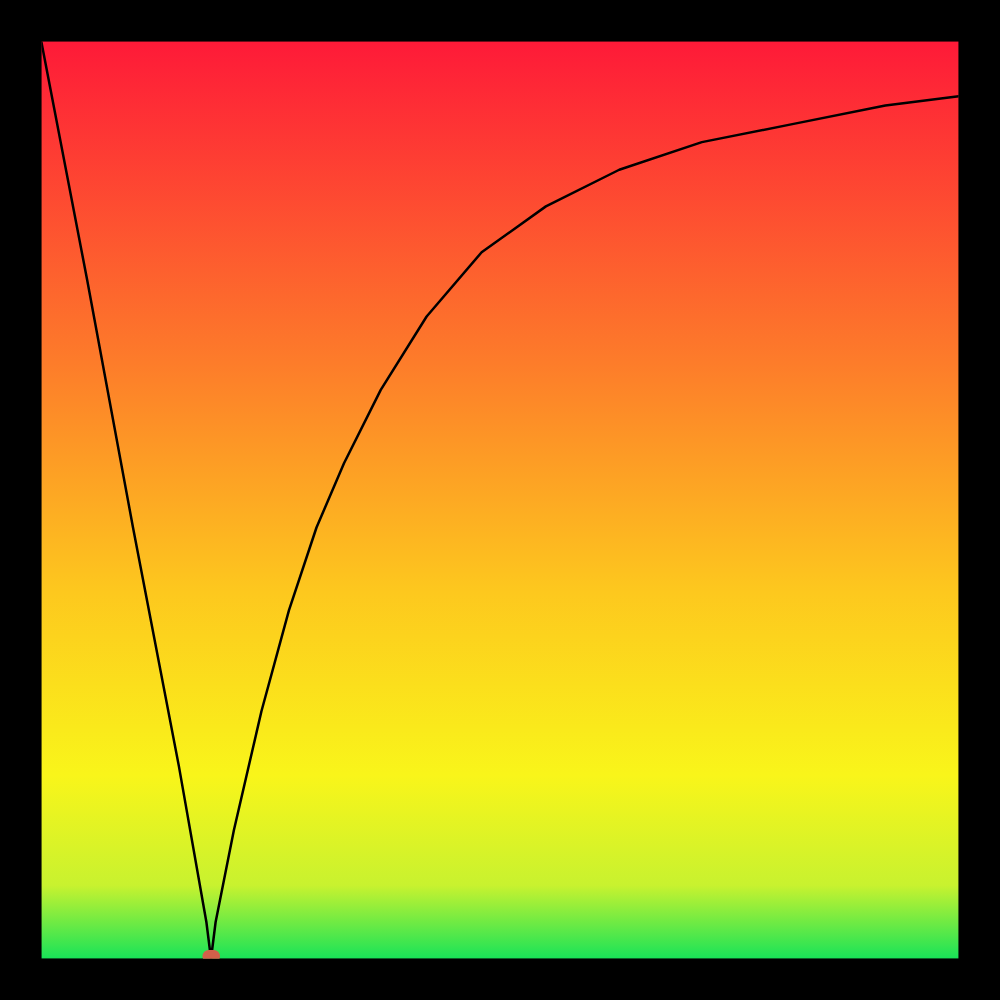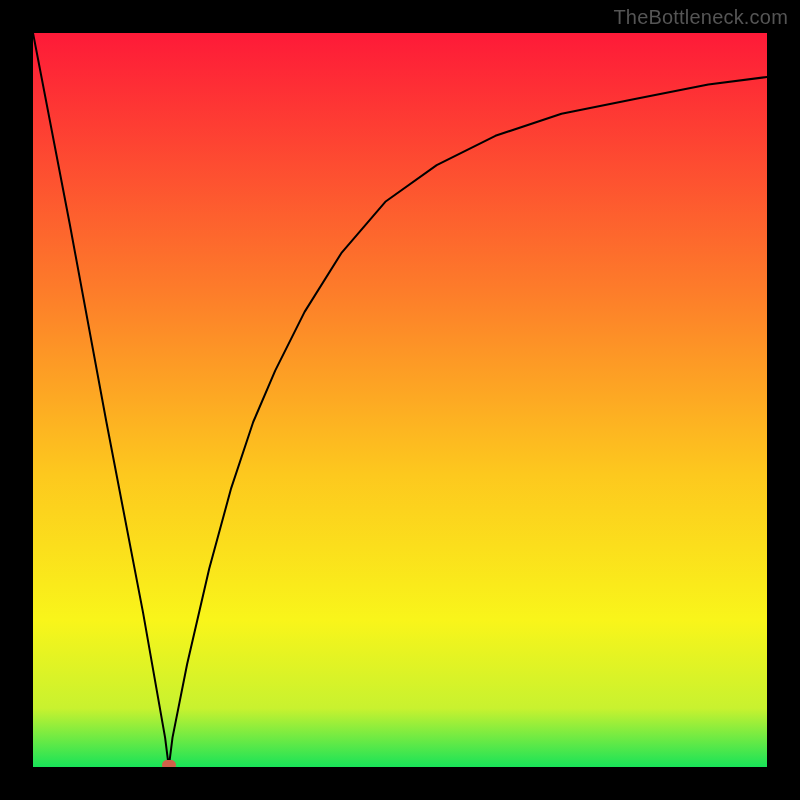--- a/index.html
+++ b/index.html
@@ -62,15 +62,14 @@
           <stop id="g-m4" offset="92%" stop-color="#c8f22f"></stop>
           <stop id="g-bot" offset="100%" stop-color="#18e358"></stop>
         </linearGradient>
       </defs>
       <rect x="0" y="0" width="734" height="734" fill="url(#bg-grad)"></rect>
       <path id="curve-path" fill="none" stroke="#000000" stroke-width="2" stroke-linecap="round" stroke-linejoin="round" d="M0.0 0.0 L36.7 190.8 L73.4 389.0 L110.1 579.9 L132.1 704.6 L135.8 734.0 L139.5 704.6 L154.1 631.2 L176.2 535.8 L198.2 455.1 L220.2 389.0 L242.2 337.6 L271.6 278.9 L308.3 220.2 L352.3 168.8 L403.7 132.1 L462.4 102.8 L528.5 80.7 L601.9 66.1 L675.3 51.4 L734.0 44.0"></path>
     </svg>
     <div id="marker" class="marker" style="left: 128.79px; top: 727px; background: rgb(209, 96, 74);"></div>
   </div>
 
-  <div class="attrib">TheBottleneck.com</div>
 
 </div>
 
 </body></html>

